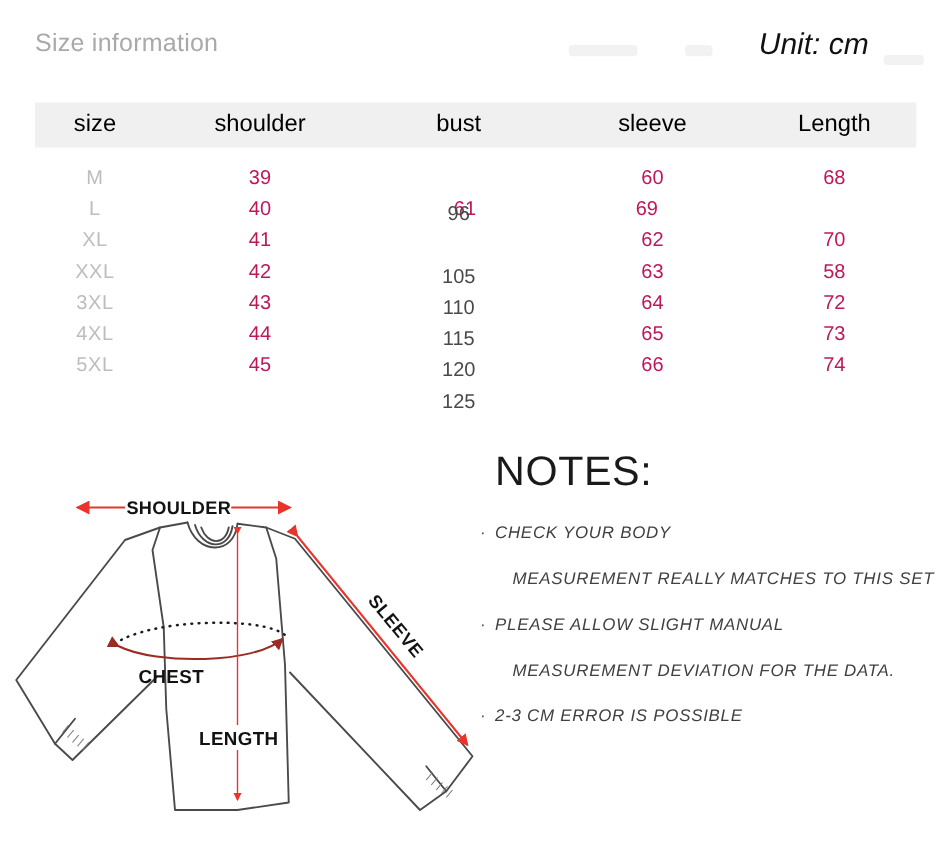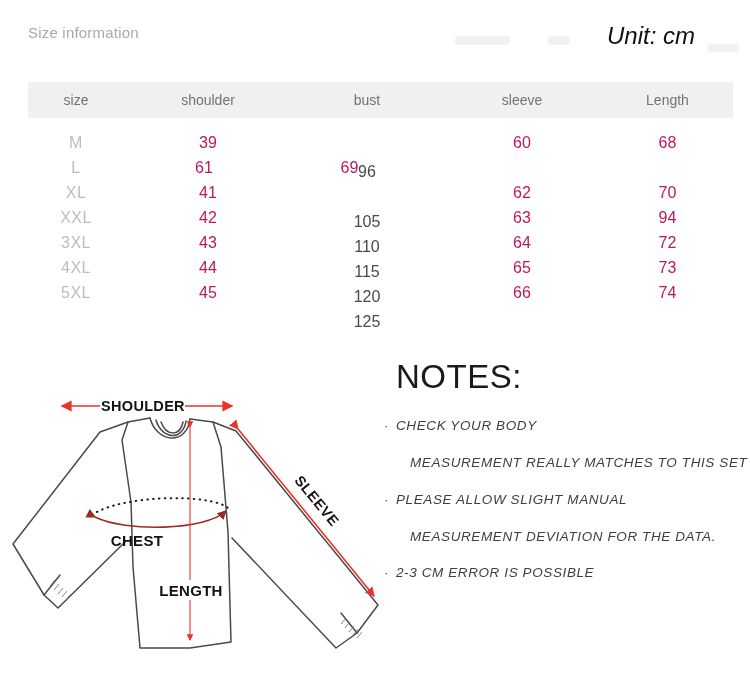--- a/index.html
+++ b/index.html
@@ -14,21 +14,21 @@
     overflow: hidden;
     font-family: "Liberation Sans", sans-serif;
     color: #3a3a3a;
   }
 
   
   .size-info-label {
     position: absolute;
     left: 28px;
     top: 24px;
-    font-size: 15px;
+    font-size: 20px;
     color: #a9a9a9;
     letter-spacing: .2px;
     white-space: nowrap;
   }
   .unit-label {
     position: absolute;
     right: 55px;
     top: 22px;
     font-size: 24px;
     color: #111111;
@@ -51,22 +51,22 @@
     top: 82px;
     width: 705px;
   }
   .table-head {
     display: flex;
     background: #f0f0f0;
     height: 36px;
     align-items: center;
   }
   .table-head .cell {
-    font-size: 14px;
-    color: #737373;
+    font-size: 19px;
+    color: #000000;
     text-align: center;
   }
   .col-size     { width: 96px; }
   .col-shoulder { width: 168px; }
   .col-bust     { width: 150px; }
   .col-sleeve   { width: 160px; }
   .col-length   { width: 131px; }
 
   .table-body {
     position: relative;
@@ -165,36 +165,37 @@
   <div class="table-body">
     <div class="row">
       <div class="cell col-size cell-size">M</div>
       <div class="cell col-shoulder cell-num">39</div>
       <div class="cell col-bust cell-bust">96</div>
       <div class="cell col-sleeve cell-num">60</div>
       <div class="cell col-length cell-num">68</div>
     </div>
     <div class="row">
       <div class="cell col-size cell-size">L</div>
+      <div class="cell col-shoulder cell-num">40</div>
       <div class="cell col-sleeve cell-num">61</div>
       <div class="cell col-length cell-num">69</div>
     </div>
     <div class="row">
       <div class="cell col-size cell-size">XL</div>
       <div class="cell col-shoulder cell-num">41</div>
       <div class="cell col-bust cell-bust">105</div>
       <div class="cell col-sleeve cell-num">62</div>
       <div class="cell col-length cell-num">70</div>
     </div>
     <div class="row">
       <div class="cell col-size cell-size">XXL</div>
       <div class="cell col-shoulder cell-num">42</div>
       <div class="cell col-bust cell-bust">110</div>
       <div class="cell col-sleeve cell-num">63</div>
-      <div class="cell col-length cell-num">94</div>
+      <div class="cell col-length cell-num">58</div>
     </div>
     <div class="row">
       <div class="cell col-size cell-size">3XL</div>
       <div class="cell col-shoulder cell-num">43</div>
       <div class="cell col-bust cell-bust">115</div>
       <div class="cell col-sleeve cell-num">64</div>
       <div class="cell col-length cell-num">72</div>
     </div>
     <div class="row">
       <div class="cell col-size cell-size">4XL</div>

